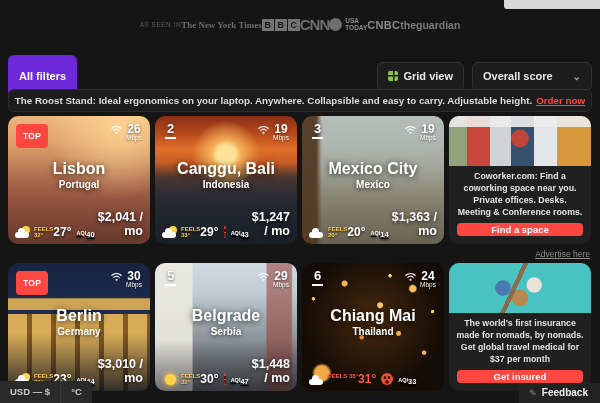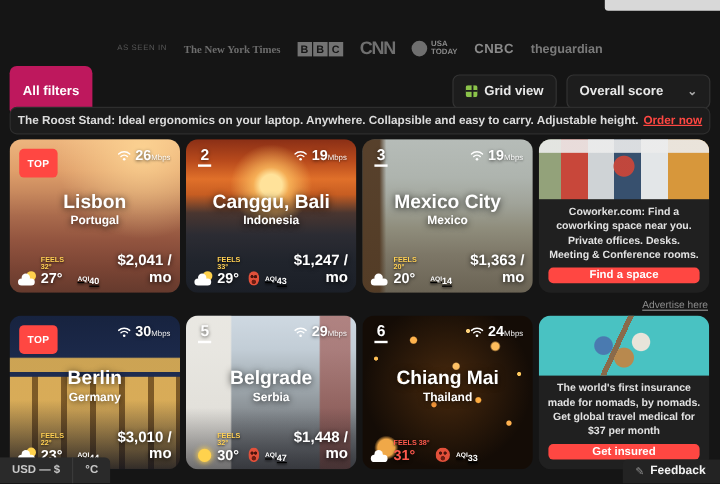--- a/index.html
+++ b/index.html
@@ -1,35 +1,35 @@
 <!DOCTYPE html>
 <html><head>
 <meta charset="utf-8">
 <style>
   html,body{margin:0;padding:0;}
   body{width:600px;height:403px;background:#151515;overflow:hidden;position:relative;
        font-family:"Liberation Sans",sans-serif;-webkit-font-smoothing:antialiased;}
   
   .top-strip{position:absolute;top:0;right:0;width:96px;height:9px;background:#d8d8d8;border-radius:0 0 0 3px;}
-  .press{position:absolute;top:16px;left:0;right:0;display:flex;justify-content:center;align-items:center;gap:14px;margin-top:16px;}
+  .press{position:absolute;top:16px;left:0;right:0;display:flex;justify-content:center;align-items:center;}
   .press .seenin{font-size:6.5px;letter-spacing:.5px;color:#585858;text-transform:uppercase;}
   .press .nyt{font-family:"Liberation Serif",serif;font-size:9px;font-weight:700;color:#6d6d6d;white-space:nowrap;}
   .press .bbc{display:flex;gap:1px;}
   .press .bbc b{width:12px;height:12px;background:#737373;color:#161616;font-size:9px;font-weight:800;
                 display:flex;align-items:center;justify-content:center;}
   .press .cnn{font-size:15px;font-weight:800;color:#6f6f6f;letter-spacing:-1px;}
   .press .usat{display:flex;align-items:center;gap:3px;}
   .press .usat .dot{width:13px;height:13px;border-radius:50%;background:#6f6f6f;}
   .press .usat .col{display:flex;flex-direction:column;line-height:1;}
   .press .usat .col span{font-size:6.5px;font-weight:800;color:#8a8a8a;}
   .press .cnbc{font-size:11px;font-weight:800;color:#8a8a8a;letter-spacing:.3px;}
   .press .guard{font-size:10.5px;font-weight:700;color:#7a7a7a;}
   
   .filterbar{position:absolute;top:55px;left:8px;right:8px;display:flex;gap:8px;align-items:center;}
-  .btn-red{background:#be185d;color:#fff;border:none;border-radius:6px;height:42px;padding:0 11px;
+  .btn-red{background:#6d28d9;color:#fff;border:none;border-radius:6px;height:42px;padding:0 11px;
            font-size:11px;font-weight:800;font-family:inherit;}
   .btn-dark{background:#1d1d1d;border:1px solid #333;border-radius:6px;height:29px;color:#e8e8e8;
             font-size:11px;font-weight:700;display:flex;align-items:center;padding:0 10px;box-sizing:border-box;}
   .addfilter{width:104px;justify-content:space-between;}
   .addfilter .plus{color:#cfcfcf;font-size:14px;font-weight:400;}
   .spacer{flex:1;}
   .gridview{gap:5px;}
   .grid-ic{width:10px;height:10px;border-radius:2px;background:
      linear-gradient(#1d1d1d,#1d1d1d) 50% 0/1.5px 100% no-repeat,
      linear-gradient(#1d1d1d,#1d1d1d) 0 50%/100% 1.5px no-repeat,#8bc34a;}
@@ -43,28 +43,28 @@
   
   .grid{position:absolute;top:116px;left:8px;display:grid;grid-template-columns:repeat(4,142px);
         grid-auto-rows:128px;column-gap:5px;row-gap:19px;}
   .card{position:relative;border-radius:10px;overflow:hidden;cursor:pointer;}
   .card *{pointer-events:none;}
   .badge{position:absolute;top:8px;left:8px;background:#ff4742;color:#fff;font-size:8.5px;font-weight:800;
          padding:7px 7px;border-radius:4px;letter-spacing:.3px;}
   .rank{position:absolute;top:5px;left:10px;color:#fff;font-size:13px;font-weight:800;
         border-bottom:2px solid #fff;padding:0 2px 1px;text-shadow:0 1px 3px rgba(0,0,0,.6);}
   .wifi{position:absolute;top:7px;right:8px;display:flex;gap:3px;align-items:flex-start;}
-  .wifi .wcol{display:flex;flex-direction:row;line-height:1;align-items:flex-end;}
+  .wifi .wcol{display:flex;flex-direction:column;line-height:1;align-items:center;}
   .wifi b{color:#fff;font-size:12px;font-weight:800;text-shadow:0 1px 3px rgba(0,0,0,.6);}
   .wifi i{color:#fff;font-style:normal;font-size:6.5px;opacity:.95;text-shadow:0 1px 2px rgba(0,0,0,.6);}
   .citycenter{position:absolute;top:46%;left:0;right:0;transform:translateY(-50%);text-align:center;}
   .cname{color:#fff;font-size:16px;font-weight:800;text-shadow:0 1px 6px rgba(0,0,0,.8);}
   .ccountry{color:#fff;font-size:10px;font-weight:700;margin-top:1px;text-shadow:0 1px 5px rgba(0,0,0,.8);}
   .brow{position:absolute;left:7px;right:7px;bottom:6px;display:flex;align-items:flex-end;gap:3px;}
-  .tempcol{display:flex;flex-direction:column;line-height:1;}
+  .tempcol{display:flex;flex-direction:row;line-height:1;}
   .feels{font-size:6px;font-weight:800;color:#ffd054;text-shadow:0 1px 2px rgba(0,0,0,.8);}
   .temp{font-size:12px;font-weight:800;color:#fff;text-shadow:0 1px 3px rgba(0,0,0,.8);}
   .hotcol .feels,.hotcol .temp{color:#ff5a4e;}
   .aqicol{display:flex;flex-direction:row;line-height:1;margin-left:2px;text-decoration:underline;}
   .aqi-label{font-size:5.5px;font-weight:800;color:#fff;text-shadow:0 1px 2px rgba(0,0,0,.8);}
   .aqi-val{font-size:7.5px;font-weight:800;color:#fff;text-shadow:0 1px 2px rgba(0,0,0,.8);}
   .face{width:12px;height:12px;border-radius:50%;align-self:flex-end;margin-left:2px;background:
      radial-gradient(circle at 34% 38%,#4a130c 1.1px,rgba(0,0,0,0) 1.6px),
      radial-gradient(circle at 66% 38%,#4a130c 1.1px,rgba(0,0,0,0) 1.6px),
      radial-gradient(circle at 50% 74%,#6e1d12 1.6px,rgba(0,0,0,0) 2.1px),#e2503a;}

